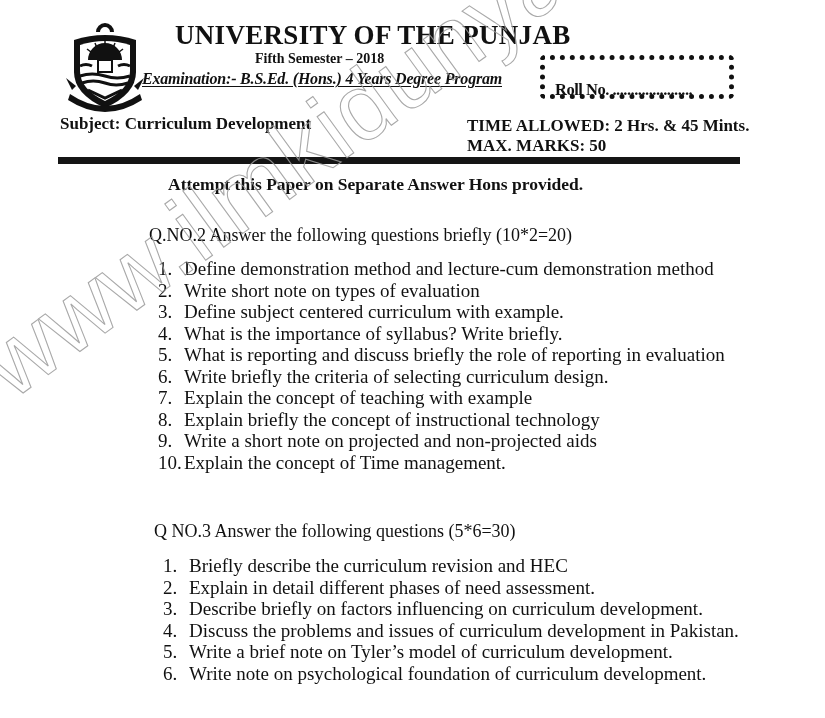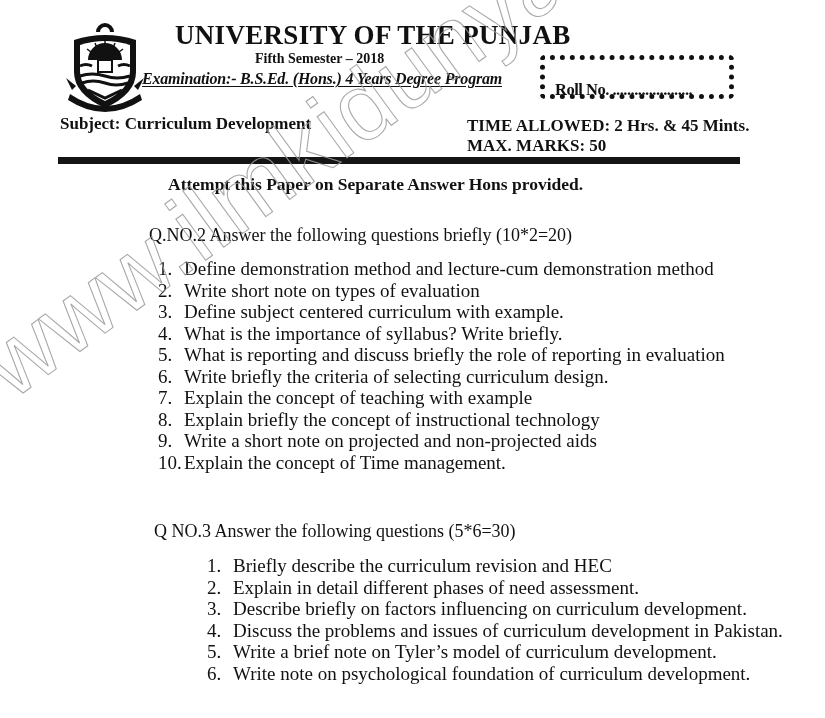--- a/index.html
+++ b/index.html
@@ -90,21 +90,21 @@
     .q3-heading { left: 138px; top: 521px; }
 
     .q-list { position: absolute; margin: 0; padding: 0; list-style: none; }
     .q-list li {
       position: relative; white-space: nowrap;
       font-size: 19px; line-height: 21.5px; height: 21.5px;
     }
     .q-list .num { display: inline-block; width: 26px; }
     .q2-list { left: 158px; top: 258px; }
     .q3-list { left: 163px; top: 555px; }
-    .q3-list li { line-height: 21.5px; height: 21.5px; margin-left: 44px; }
+    .q3-list li { line-height: 21.5px; height: 21.5px; }
 
     
     .watermark {
       position: absolute; left: -40px; top: 330px;
       transform: rotate(-36deg);
       transform-origin: left top;
       font-family: "Liberation Sans", "DejaVu Sans", sans-serif;
       font-size: 96px; font-weight: normal;
       color: transparent;
       -webkit-text-stroke: 1.1px #9a9a9a;

